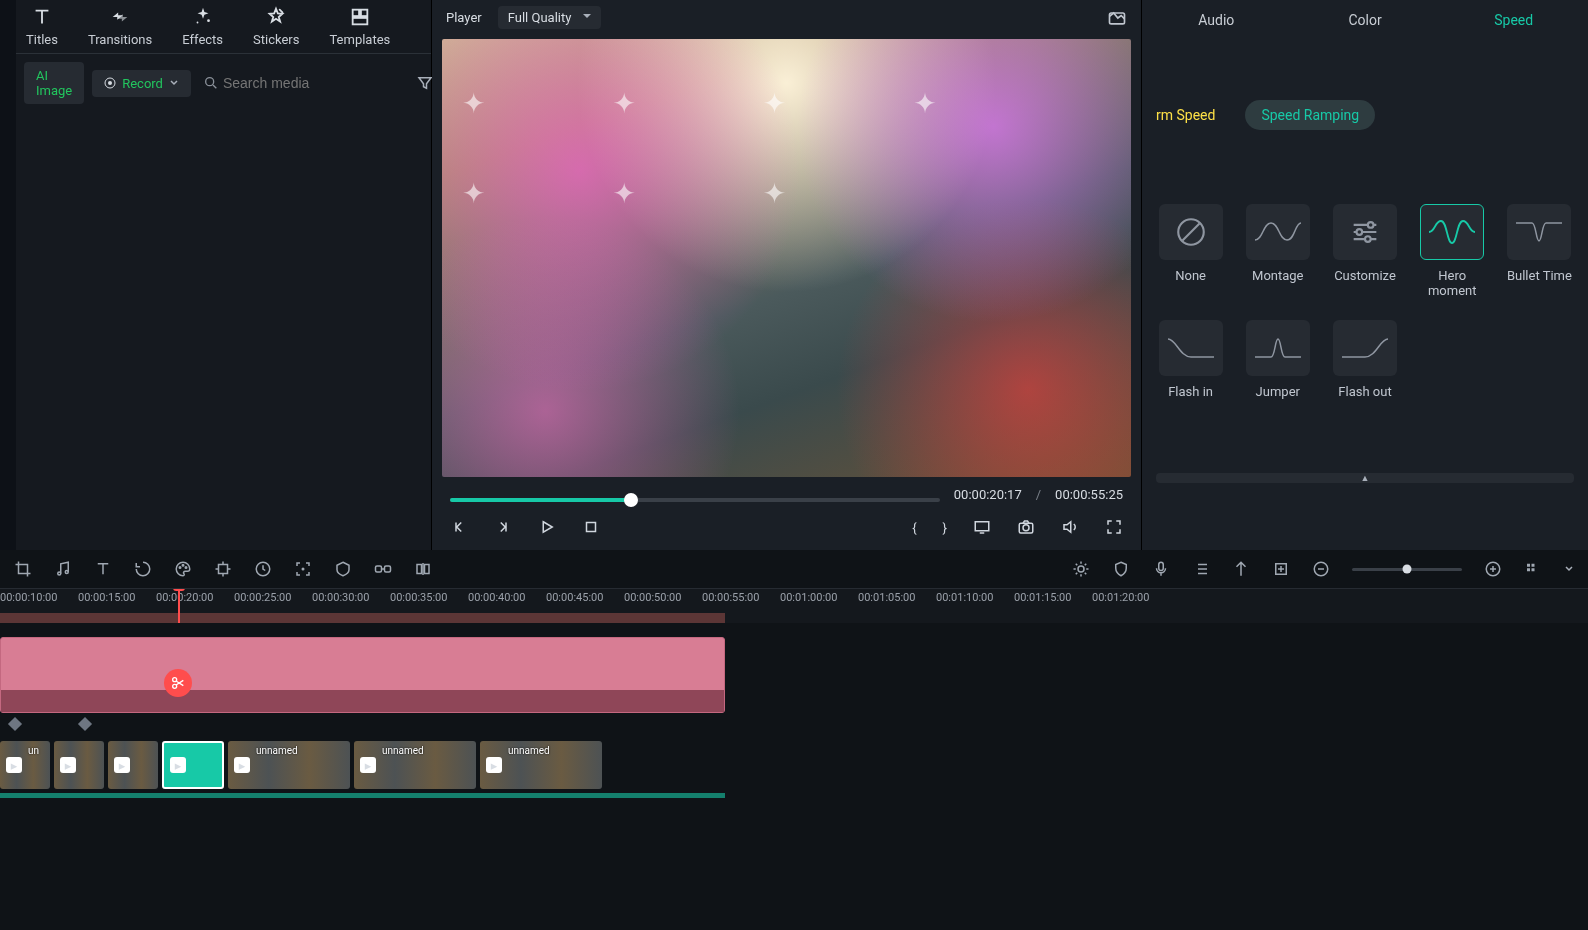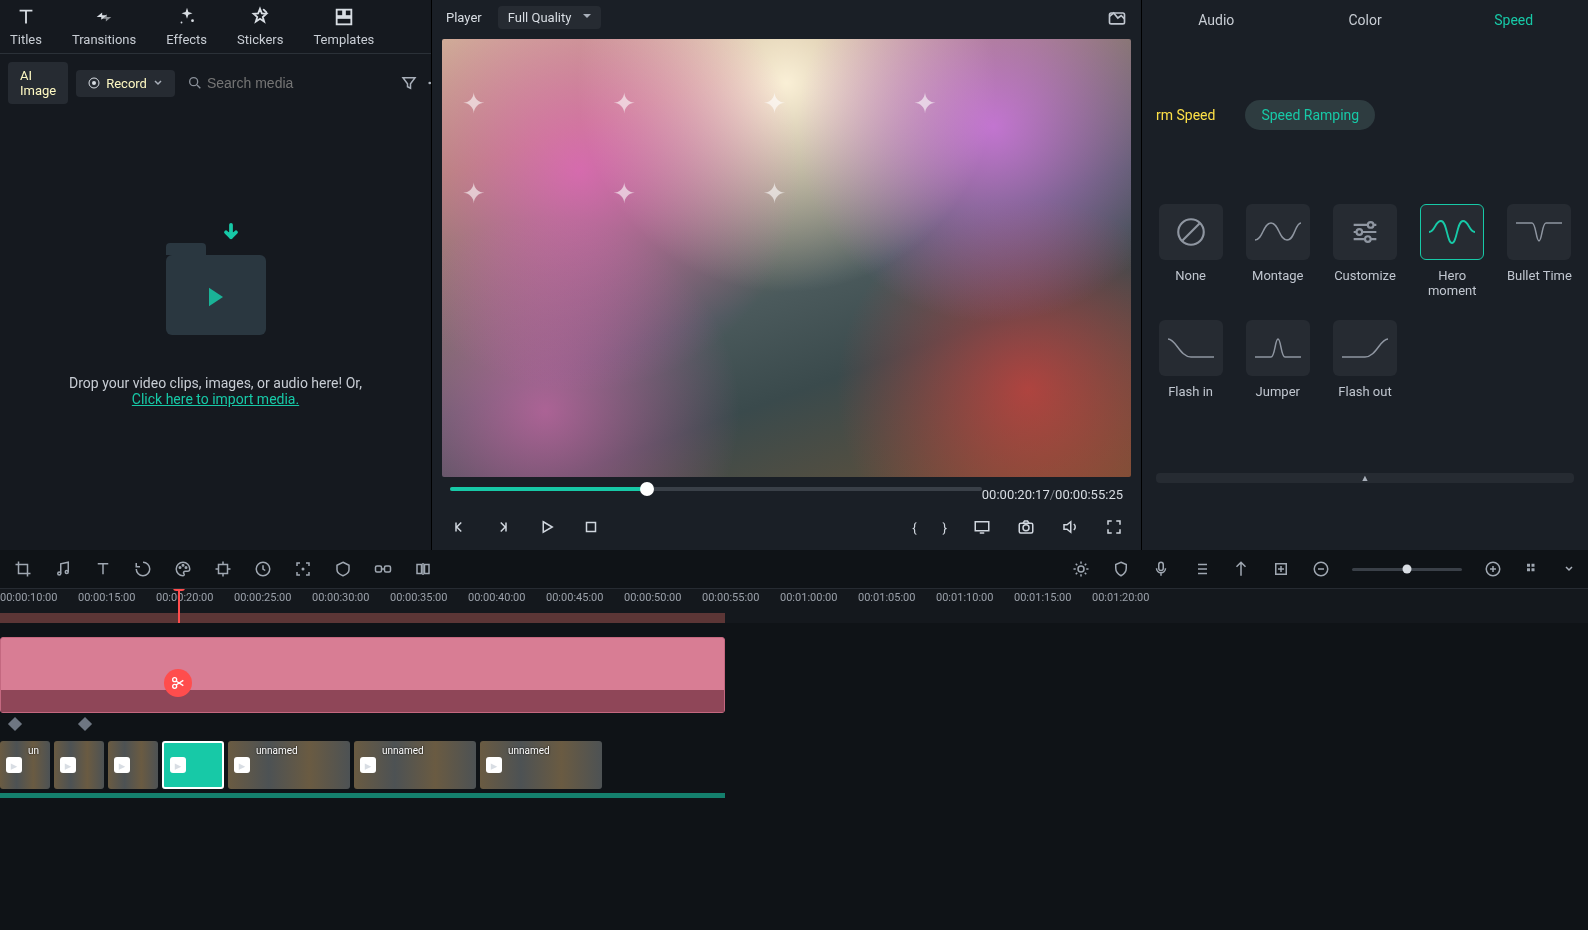--- a/index.html
+++ b/index.html
@@ -14,31 +14,32 @@
   display: grid;
   grid-template-columns: 432px 710px 446px;
   grid-template-rows: 550px 380px;
 }
 
 .left {
   background: #15191f;
   display: flex;
   flex-direction: column;
   border-right: 1px solid #000;
+  margin-left: 16px;
 }
 .top-tabs { display: flex; gap: 30px; padding: 6px 10px; }
 .top-tab { text-align: center; color: #c8cdd4; font-size: 13px; cursor: pointer; }
 .top-tab svg { display: block; margin: 0 auto 4px; }
 .tool-row { display: flex; align-items: center; gap: 8px; padding: 8px 8px; border-top: 1px solid #2b3138; }
 .btn-chip {
   background: #262b32;
   padding: 6px 12px;
   border-radius: 4px;
   font-size: 13px;
-  color: #fef9c3;
+  color: #22c55e;
   display: flex;
   align-items: center;
   gap: 6px;
   cursor: pointer;
 }
 .search-wrap { flex: 1; display: flex; align-items: center; gap: 4px; padding: 0 4px; }
 .search-wrap input {
   background: transparent;
   border: none;
   color: #8a9099;
@@ -83,21 +84,21 @@
 .preview-img::after {
   content: "✦ ✦ ✦ ✦ ✦ ✦ ✦";
   position: absolute;
   inset: 0;
   color: rgba(255,255,255,0.6);
   font-size: 28px;
   letter-spacing: 60px;
   line-height: 90px;
   padding: 20px;
 }
-.prog-row { padding: 6px 18px; display: flex; align-items: flex-start; }
+.prog-row { padding: 6px 18px; display: flex; align-items: flex-end; gap: 14px; }
 .prog-track { flex: 1; height: 4px; background: #3a4048; border-radius: 3px; position: relative; }
 .prog-fill { position: absolute; left: 0; top: 0; bottom: 0; width: 37%; background: #17c9a7; border-radius: 3px; }
 .prog-thumb { position: absolute; left: 37%; top: 50%; transform: translate(-50%,-50%); width: 14px; height: 14px; background: #fff; border-radius: 50%; }
 .tc { font-size: 13px; color: #d8dde3; }
 .tc.sep { color: #7a8089; }
 .controls { padding: 10px 18px 14px; display: flex; align-items: center; gap: 26px; }
 .controls .icon-btn { color: #d0d6de; }
 
 
 .right {
@@ -229,35 +230,20 @@
     </span>
     <span class="icon-btn">
       <svg width="18" height="18" viewBox="0 0 24 24" fill="#a9b0ba">
           <circle cx="5" cy="12" r="1.8"></circle>
           <circle cx="12" cy="12" r="1.8"></circle>
           <circle cx="19" cy="12" r="1.8"></circle>
         </svg>
     </span>
   </div>
 
-  <div class="dropzone">
-    <div class="folder-icon">
-      <svg class="folder-arrow" width="30" height="30" viewBox="0 0 24 24" fill="#17c9a7">
-          <path d="M12 3v10m0 0l-4-4m4 4l4-4" stroke="#17c9a7" stroke-width="3" fill="none" stroke-linecap="round"></path>
-          <path d="M12 14l-5-5h10z"></path>
-        </svg>
-      <svg class="folder-mark" width="28" height="28" viewBox="0 0 24 24" fill="#17c9a7">
-          <path d="M6 4l12 8-12 8z" opacity="0.85"></path>
-        </svg>
-    </div>
-    <div class="drop-text">
-      <span>Drop your video clips, images, or audio here! Or,</span><br>
-      <span class="import-link">Click here to import media.</span>
-    </div>
-  </div>
 </div>
 
 <div class="center">
   <div class="player-bar">
     <span>Player</span>
     <div class="quality-select">
       <span>Full Quality</span>
     </div>
     <span class="icon-btn snap-right">
       <svg width="20" height="20" viewBox="0 0 24 24" fill="none" stroke="#c0c6cf" stroke-width="2">

